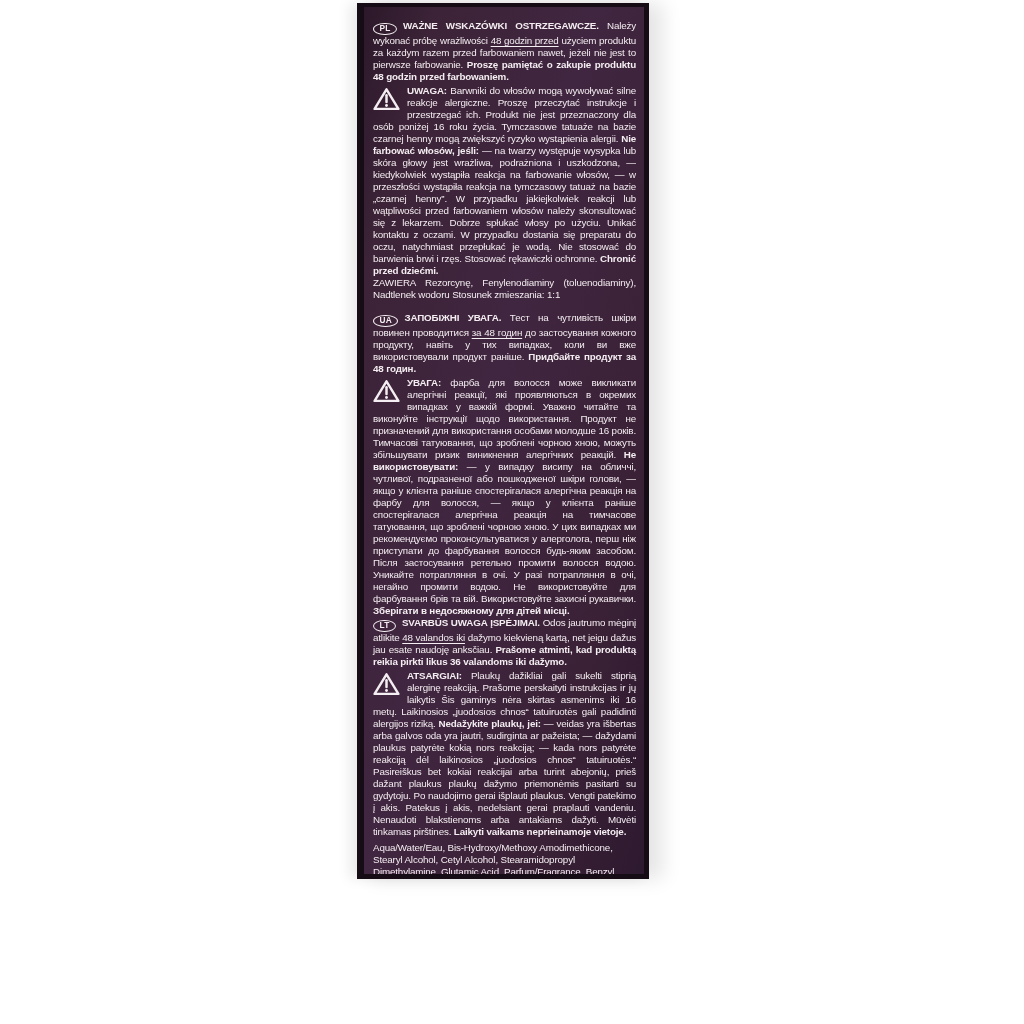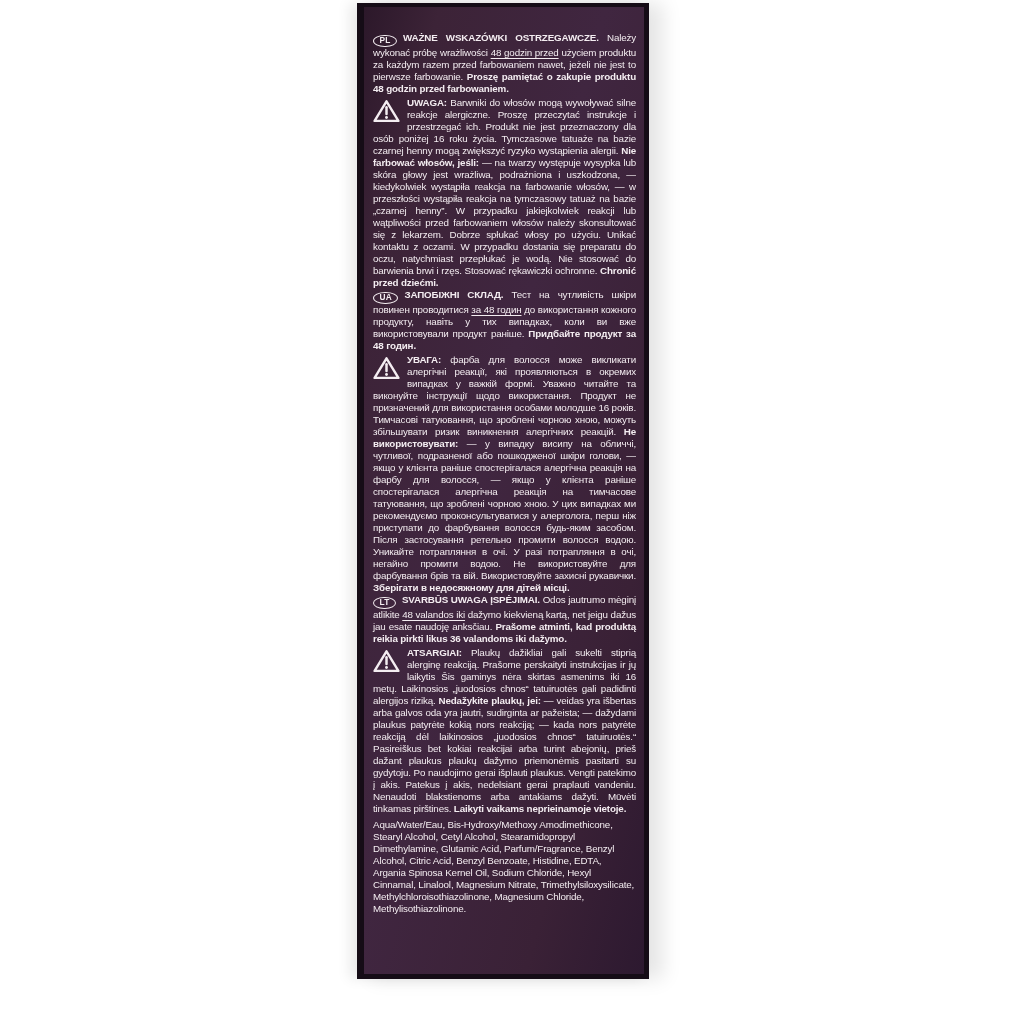--- a/index.html
+++ b/index.html
@@ -6,28 +6,28 @@
     --background-color:#ffffff;
     --label-background-color:#3a2134;
     --label-edge-color:#150c16;
     --text-color:#f4edf1;
   }
   *{box-sizing:border-box;}
   html,body{margin:0;padding:0;width:1024px;height:1024px;background:var(--background-color);}
   .page{position:relative;width:1024px;height:1024px;background:var(--background-color);overflow:hidden;
         font-family:"Liberation Sans","DejaVu Sans",sans-serif;}
   .panel{
-    position:absolute;left:357px;top:3px;width:292px;height:976px;
+    position:absolute;left:357px;top:3px;width:292px;height:876px;
     background:linear-gradient(105deg,#2c182a 0%,#3c2337 14%,#402640 45%,#3a2136 78%,#2d1930 100%);
     border-left:7px solid var(--label-edge-color);
     border-right:5px solid var(--label-edge-color);
     border-top:4px solid var(--label-edge-color);
     border-bottom:5px solid var(--label-edge-color);
     box-shadow:14px 0 18px rgba(0,0,0,0.10),-8px 0 12px rgba(0,0,0,0.08);
-    padding:25px 8px 4px 9px;
+    padding:13px 8px 4px 9px;
     overflow:hidden;
     color:var(--text-color);
     font-size:9.8px;line-height:12px;letter-spacing:-0.15px;
   }
   .para{margin:0;text-align:justify;}
   .para.intro{margin-bottom:2px;}
   .para.contains{margin-bottom:11px;}
   .para.left{text-align:left;}
   .para.gap-top{margin-top:4px;}
   .b{font-weight:bold;}
@@ -52,25 +52,26 @@
       <p class="para intro">
         <span class="badge"><span>PL</span></span><span><span class="b">WAŻNE WSKAZÓWKI OSTRZEGAWCZE.</span><span> Należy wykonać próbę wrażliwości </span><span class="u">48 godzin przed</span><span> użyciem produktu za każdym razem przed farbowaniem nawet, jeżeli nie jest to pierwsze farbowanie. </span><span class="b">Proszę pamiętać o zakupie produktu 48 godzin przed farbowaniem.</span></span>
       </p>
       <p class="para">
         <svg class="tri" viewBox="0 0 28 25" aria-hidden="true">
           <polygon points="14,2.4 26.4,22.8 1.6,22.8"></polygon>
           <line x1="14" y1="8.6" x2="14" y2="15.6"></line>
           <circle cx="14" cy="19.3" r="1.5"></circle>
         </svg><span><span class="b">UWAGA:</span><span> Barwniki do włosów mogą wywoływać silne reakcje alergiczne. Proszę przeczytać instrukcje i przestrzegać ich. Produkt nie jest przeznaczony dla osób poniżej 16 roku życia. Tymczasowe tatuaże na bazie czarnej henny mogą zwiększyć ryzyko wystąpienia alergii. </span><span class="b">Nie farbować włosów, jeśli:</span><span> — na twarzy występuje wysypka lub skóra głowy jest wrażliwa, podrażniona i uszkodzona, — kiedykolwiek wystąpiła reakcja na farbowanie włosów, — w przeszłości wystąpiła reakcja na tymczasowy tatuaż na bazie „czarnej henny”. W przypadku jakiejkolwiek reakcji lub wątpliwości przed farbowaniem włosów należy skonsultować się z lekarzem. Dobrze spłukać włosy po użyciu. Unikać kontaktu z oczami. W przypadku dostania się preparatu do oczu, natychmiast przepłukać je wodą. Nie stosować do barwienia brwi i rzęs. Stosować rękawiczki ochronne. </span><span class="b">Chronić przed dziećmi.</span></span>
       </p>
+      <p class="para contains"><span><span>ZAWIERA Rezorcynę, Fenylenodiaminy (toluenodiaminy), Nadtlenek wodoru Stosunek zmieszania: 1:1</span></span></p>
     </section>
 
     <section>
       <p class="para intro">
-        <span class="badge"><span>UA</span></span><span><span class="b">ЗАПОБІЖНІ СКЛАД.</span><span> Тест на чутливість шкіри повинен проводитися </span><span class="u">за 48 годин</span><span> до використання кожного продукту, навіть у тих випадках, коли ви вже використовували продукт раніше. </span><span class="b">Придбайте продукт за 48 годин.</span></span>
+        <span class="badge"><span>UA</span></span><span><span class="b">ЗАПОБІЖНІ УВАГА.</span><span> Тест на чутливість шкіри повинен проводитися </span><span class="u">за 48 годин</span><span> до застосування кожного продукту, навіть у тих випадках, коли ви вже використовували продукт раніше. </span><span class="b">Придбайте продукт за 48 годин.</span></span>
       </p>
       <p class="para">
         <svg class="tri" viewBox="0 0 28 25" aria-hidden="true">
           <polygon points="14,2.4 26.4,22.8 1.6,22.8"></polygon>
           <line x1="14" y1="8.6" x2="14" y2="15.6"></line>
           <circle cx="14" cy="19.3" r="1.5"></circle>
         </svg><span><span class="b">УВАГА:</span><span> фарба для волосся може викликати алергічні реакції, які проявляються в окремих випадках у важкій формі. Уважно читайте та виконуйте інструкції щодо використання. Продукт не призначений для використання особами молодше 16 років. Тимчасові татуювання, що зроблені чорною хною, можуть збільшувати ризик виникнення алергічних реакцій. </span><span class="b">Не використовувати:</span><span> — у випадку висипу на обличчі, чутливої, подразненої або пошкодженої шкіри голови, — якщо у клієнта раніше спостерігалася алергічна реакція на фарбу для волосся, — якщо у клієнта раніше спостерігалася алергічна реакція на тимчасове татуювання, що зроблені чорною хною. У цих випадках ми рекомендуємо проконсультуватися у алерголога, перш ніж приступати до фарбування волосся будь-яким засобом. Після застосування ретельно промити волосся водою. Уникайте потрапляння в очі. У разі потрапляння в очі, негайно промити водою. Не використовуйте для фарбування брів та вій. Використовуйте захисні рукавички. </span><span class="b">Зберігати в недосяжному для дітей місці.</span></span>
       </p>
     </section>
 

